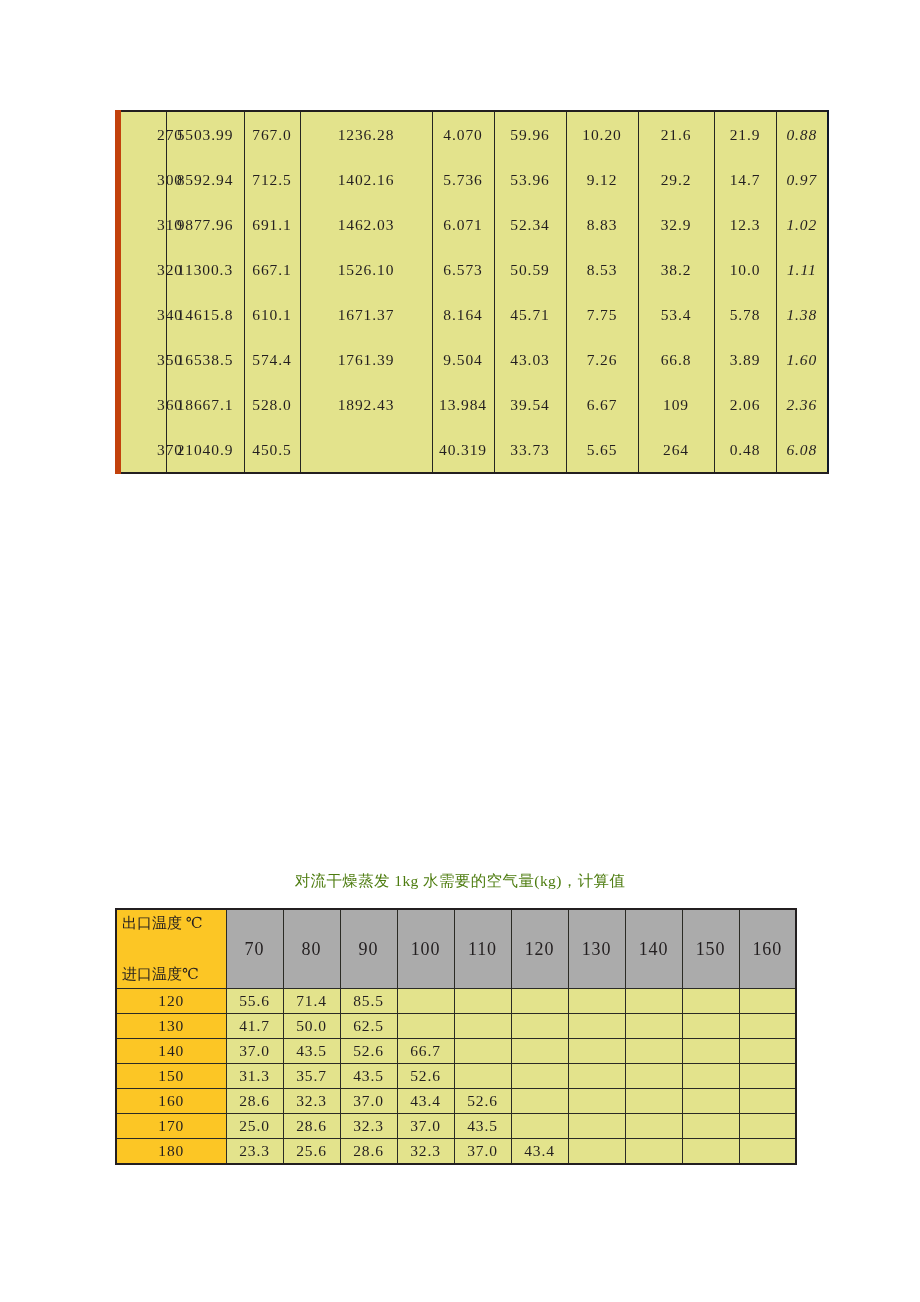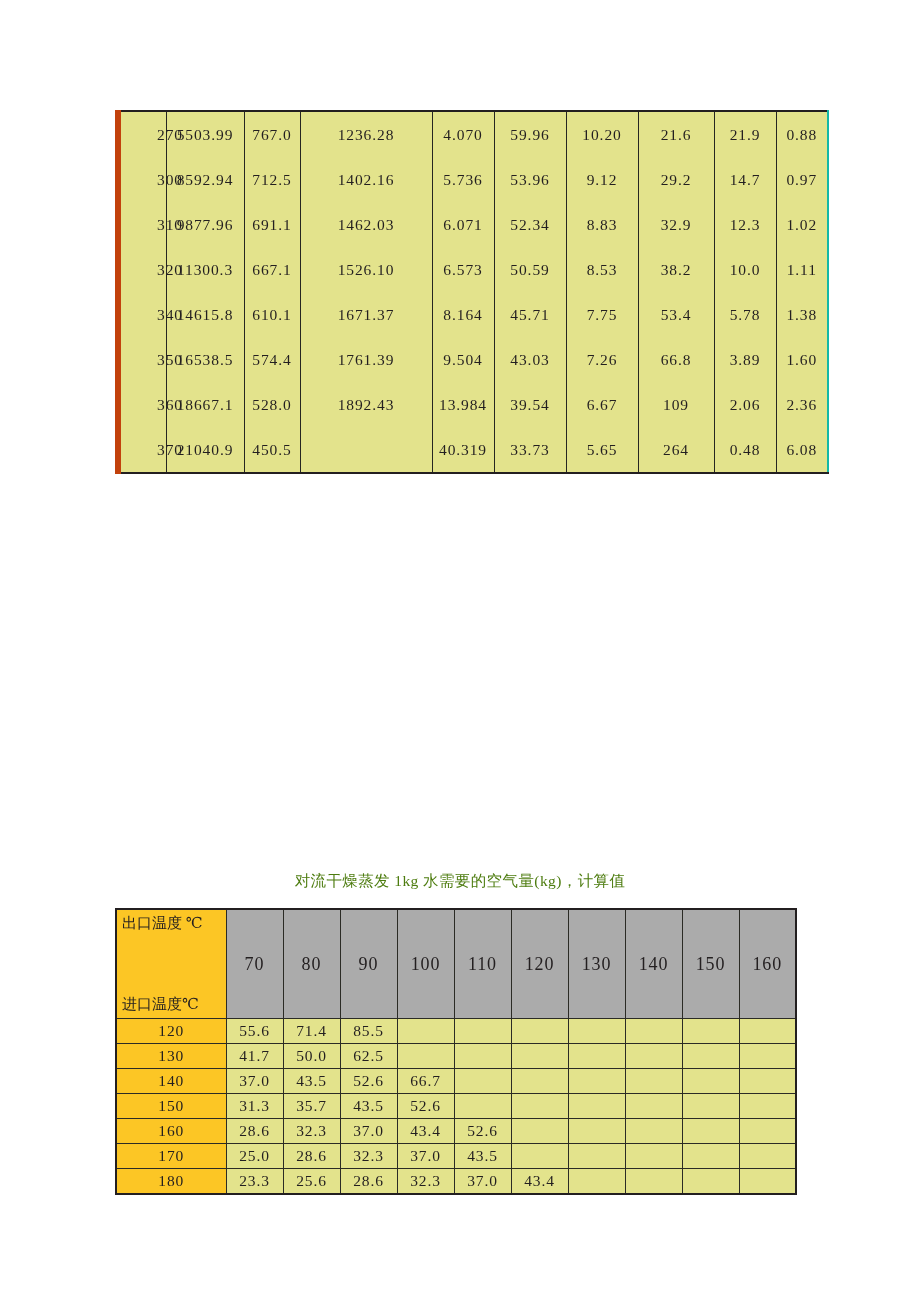--- a/index.html
+++ b/index.html
@@ -48,21 +48,21 @@
     font-size: 15.5px;
     background: #e3e38c;
     border-top: none;
     border-bottom: none;
     border-left: 1.4px solid #262621;
     border-right: 1.4px solid #262621;
   }
   #table1 tr:first-child td { border-top: 2px solid #231f20; }
   #table1 tr:last-child td  { border-bottom: 2px solid #231f20; }
   #table1 td:first-child { border-left: 6px solid #c2410c; padding-left: 36px; }
-  #table1 td:last-child  { border-right: 2px solid #14b8a6; }
+  #table1 td:last-child  { border-right: 2px solid #0f172a; font-style: italic; }
 
   
   #caption2 {
     position: absolute;
     left: 0;
     top: 871px;
     width: 920px;
     text-align: center;
     font-size: 15.5px;
     font-family: "Liberation Serif", "DejaVu Serif", serif;
@@ -84,21 +84,21 @@
     border: 1.4px solid #2b2b25;
     font-size: 15.5px;
     height: 24px;
   }
   #table2 .corner {
     background: #fcc625;
     width: 110px;
     height: 78px;
     position: relative;
     text-align: left;
-    padding: 15px;
+    padding: 0;
     font-size: 15px;
     letter-spacing: 0px;
   }
   #table2 .corner .out {
     position: absolute;
     left: 5px;
     top: 4px;
     white-space: nowrap;
   }
   #table2 .corner .in {

